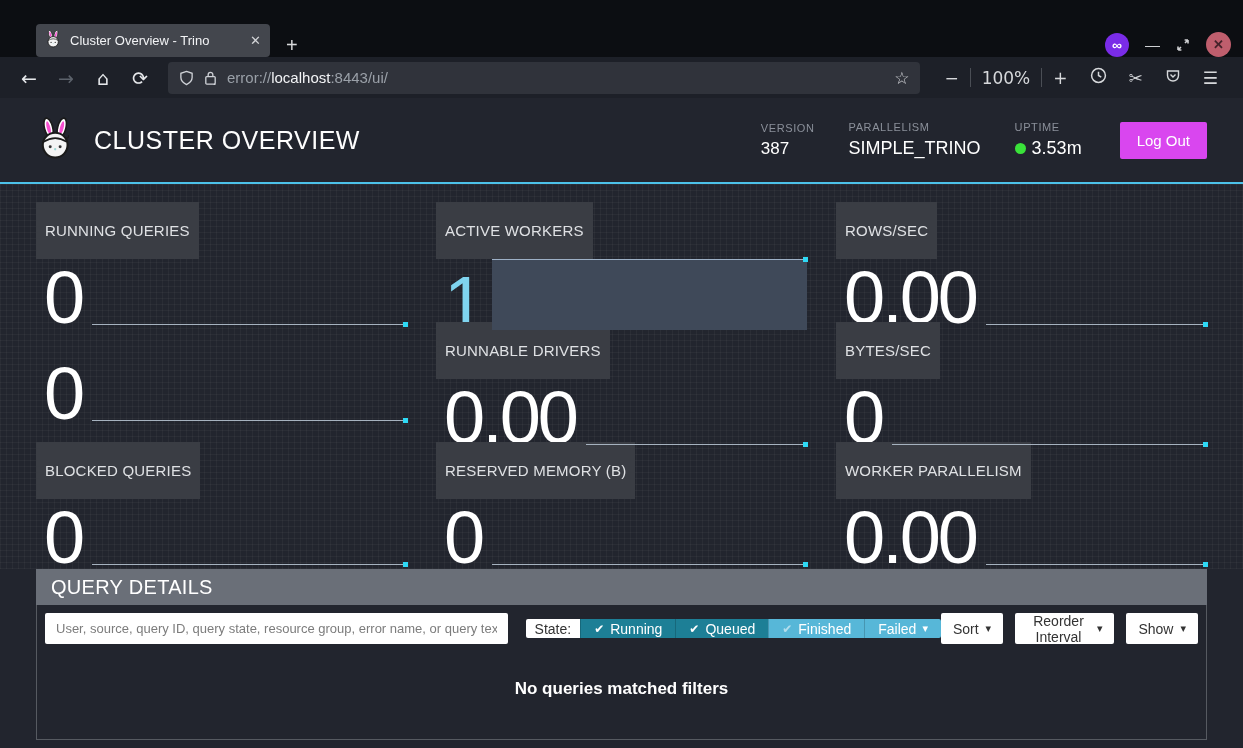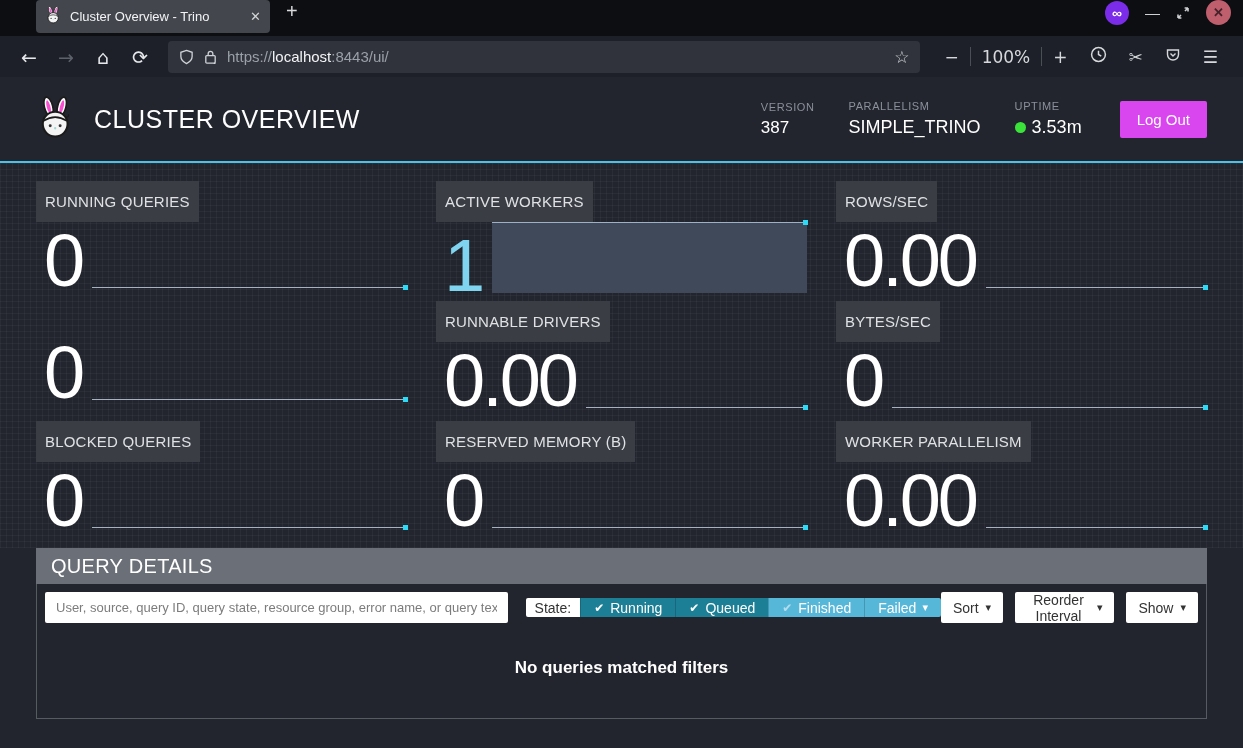--- a/index.html
+++ b/index.html
@@ -5,22 +5,22 @@
   * { box-sizing: border-box; margin: 0; padding: 0; }
   html,body { width: 1243px; height: 748px; overflow: hidden; }
   body {
     font-family: "Liberation Sans", sans-serif;
     background: #22252e;
     color: #fff;
   }
 
   
   .tabbar {
-    height: 36px; background: #0c0e12;
-    display: flex; align-items: flex-start;
+    height: 57px; background: #0c0e12;
+    display: flex; align-items: flex-end;
   }
   .tab {
     margin-left: 36px; height: 33px; width: 234px;
     background: #43464d; border-radius: 4px;
     display: flex; align-items: center; gap: 8px;
     padding: 0 9px; color: #f2f3f5; font-size: 13px;
   }
   .tab .tab-title { white-space: nowrap; overflow: hidden; flex: 1; }
   .tab .tab-close { color: #d4d5d8; font-size: 13px; cursor: default; }
   .newtab { color: #d8d9db; font-size: 20px; margin-left: 16px; font-weight: 400; }
@@ -86,21 +86,21 @@
     background-size: 6px 6px;
     display: grid;
     grid-template-columns: repeat(3, 1fr);
     grid-template-rows: repeat(3, 111px);
     gap: 9px 29px;
   }
   .tile { display: flex; flex-direction: column; }
   .tile-label {
     align-self: flex-start;
     background: #3a3d44; color: #dfe1e4;
-    font-size: 15px; padding: 12px 9px; letter-spacing: .2px;
+    font-size: 15px; padding: 20px 9px; letter-spacing: .2px;
   }
   .tile-valuerow { flex: 1; display: flex; align-items: flex-end; padding-left: 8px; }
   .tile-value {
     font-size: 74px; line-height: 1.05; letter-spacing: -3px;
     color: #fff; font-weight: 400;
   }
   .tile-value.cyan { color: #7fd4ef; }
   .spark-line {
     flex: 1; margin-left: 10px; margin-bottom: 12px;
     border-bottom: 1px solid #a6b2bf; position: relative; height: 2px;
@@ -207,21 +207,21 @@
         <path d="M8 1.5 L14 3.5 V8 C14 12.5 8 15.5 8 15.5 C8 15.5 2 12.5 2 8 V3.5 Z"></path>
       </svg>
     </span>
     <span>
       <svg width="15" height="16" viewBox="0 0 16 17" fill="none" stroke="#cfd2d7" stroke-width="1.4">
         <rect x="3" y="7" width="10" height="8" rx="1"></rect>
         <path d="M5.5 7 V5 a2.5 2.5 0 0 1 5 0 V7"></path>
         <path d="M11 16 L13.5 16 L12.25 13.8 Z" fill="#cfd2d7" stroke="none"></path>
       </svg>
     </span>
-    <span class="url-text"><span>https://</span><span class="host">localhost</span><span>:8443/ui/</span></span>
+    <span class="url-text"><span>error://</span><span class="host">localhost</span><span>:8443/ui/</span></span>
     <span class="url-star">☆</span>
   </div>
   <div class="nav-right">
     <span class="item">−</span>
     <span class="vdiv"></span>
     <span class="item zoom-level">100%</span>
     <span class="vdiv"></span>
     <span class="item">+</span>
     <span class="item">
       <svg width="17" height="17" viewBox="0 0 16 16" fill="none" stroke="#d6d8db" stroke-width="1.4">

